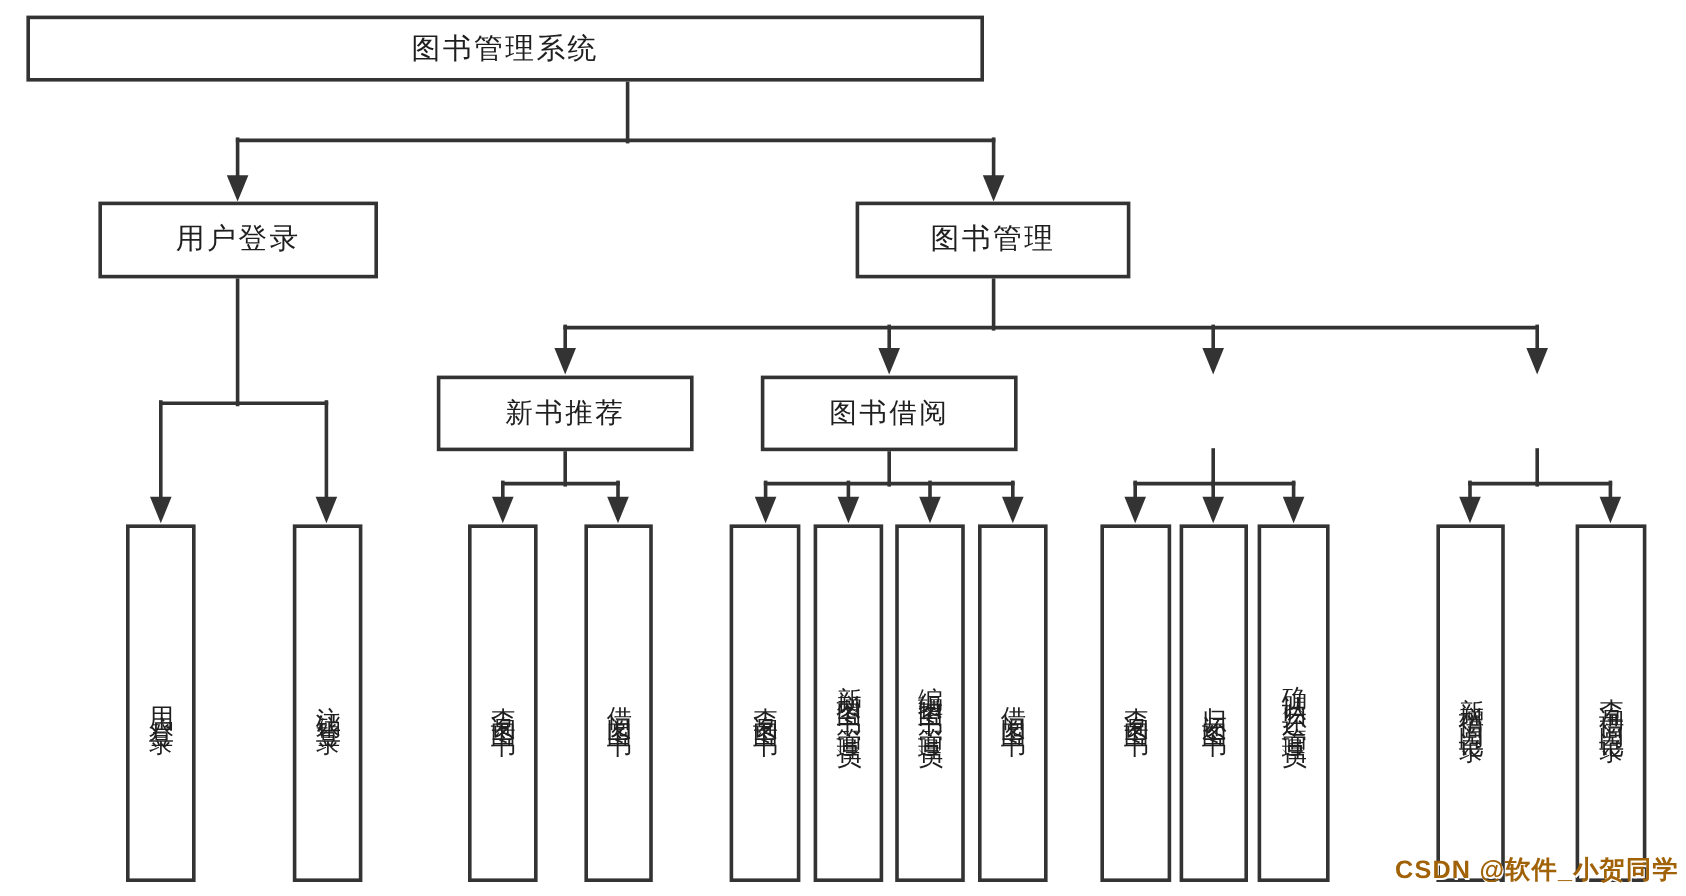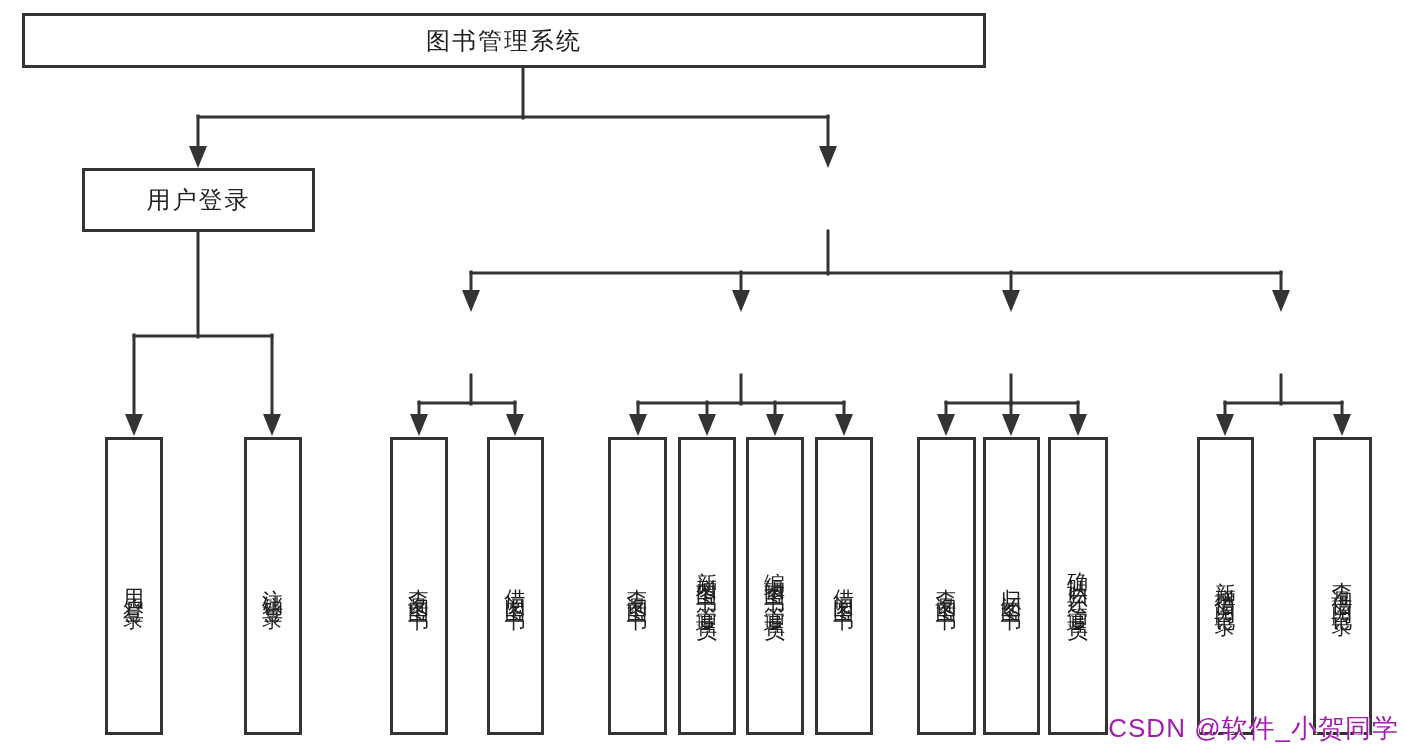--- a/index.html
+++ b/index.html
@@ -25,21 +25,21 @@
     border: 3px solid #333333;
     color: #1f1f1f;
     display: flex;
     align-items: center;
     justify-content: center;
     text-align: center;
     overflow: hidden;
     line-height: 1;
   }
   .hbox { font-size: 24px; letter-spacing: 2px; }
-  .root  { left: 22px;  top: 13px;  width: 964px; height: 55px; }
+  .root  { left: 22px;  top: 13px;  width: 798px; height: 55px; }
   #l2-login { left: 82px;  top: 168px; width: 233px; height: 64px; }
   #l2-mgmt  { left: 713px; top: 168px; width: 229px; height: 64px; }
   .l3 { top: 313px; width: 214px; height: 63px; font-size: 23px; }
   #l3-newbook { left: 364px; }
   #l3-borrow  { left: 634px; }
   #l3-current { left: 904px; }
   #l3-records { left: 1174px; }
   .leaf {
     top: 437px;
     height: 298px;
@@ -59,25 +59,26 @@
   #lf-c4 { left: 815px;  width: 58px; }
   #lf-d1 { left: 917px;  width: 59px; }
   #lf-d2 { left: 983px;  width: 57px; }
   #lf-d3 { left: 1048px; width: 60px; }
   #lf-e1 { left: 1197px; width: 57px; }
   #lf-e2 { left: 1313px; width: 59px; }
   .watermark {
     position: absolute;
     right: 6px;
     top: 711px;
-    font-size: 26px;
-    color: #a21caf;
+    font-size: 21px;
+    color: #a16207;
     letter-spacing: 1px;
     text-shadow: 1px 1px 0 #ffffff;
     white-space: nowrap;
+    font-weight: bold;
   }
 </style>
 </head>
 <body>
 
 <div class="stage">
 
   <svg class="wires" viewBox="0 0 1405 747" xmlns="http://www.w3.org/2000/svg">
 
     <path d="M523 66 V118"></path>
@@ -136,21 +137,24 @@
     <path d="M1225 403 H1342"></path>
     <path d="M1225 402 V416"></path>
       <polygon points="1216,414 1234,414 1225,436"></polygon>
     <path d="M1342 402 V416"></path>
       <polygon points="1333,414 1351,414 1342,436"></polygon>
   </svg>
 
   <div class="box hbox root">图书管理系统</div>
 
   <div class="box hbox" id="l2-login">用户登录</div>
+  <div class="box hbox" id="l2-mgmt">图书管理</div>
 
+  <div class="box hbox l3" id="l3-newbook">新书推荐</div>
+  <div class="box hbox l3" id="l3-borrow">图书借阅</div>
 
   <div class="box leaf" id="lf-a1">用户登录</div>
   <div class="box leaf" id="lf-a2">注销登录</div>
 
   <div class="box leaf" id="lf-b1">查询图书</div>
   <div class="box leaf" id="lf-b2">借阅图书</div>
 
   <div class="box leaf" id="lf-c1">查询图书</div>
   <div class="box leaf" id="lf-c2">新增图书（管理员）</div>
   <div class="box leaf" id="lf-c3">编辑图书（管理员）</div>

